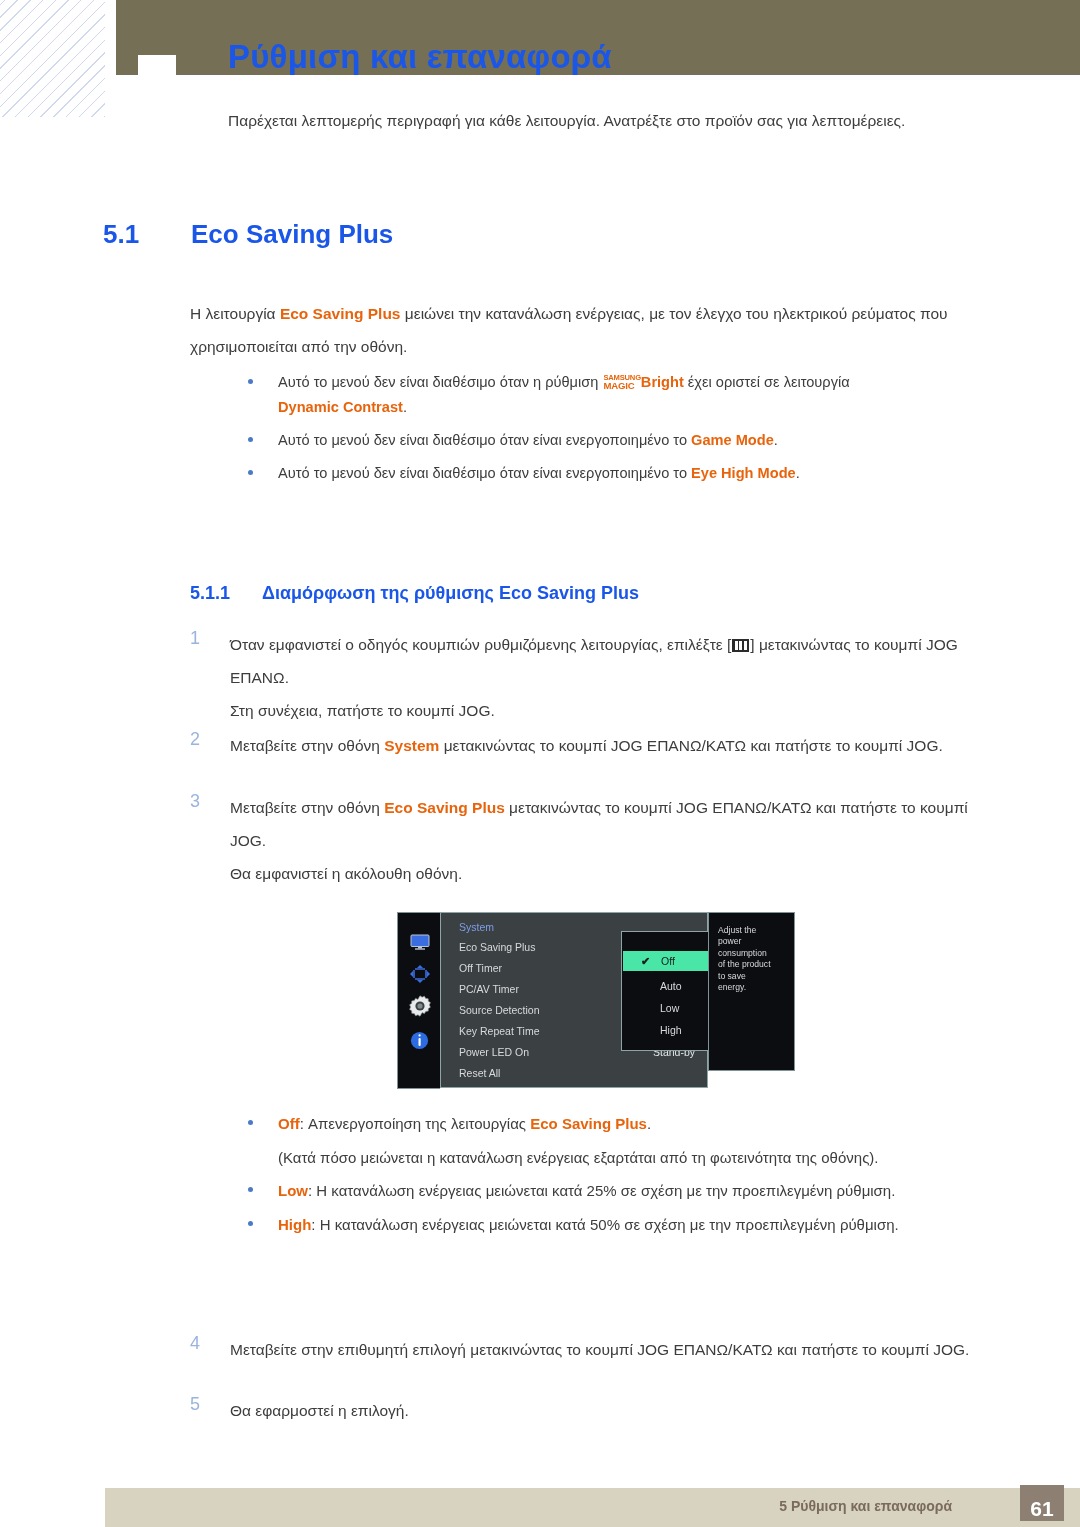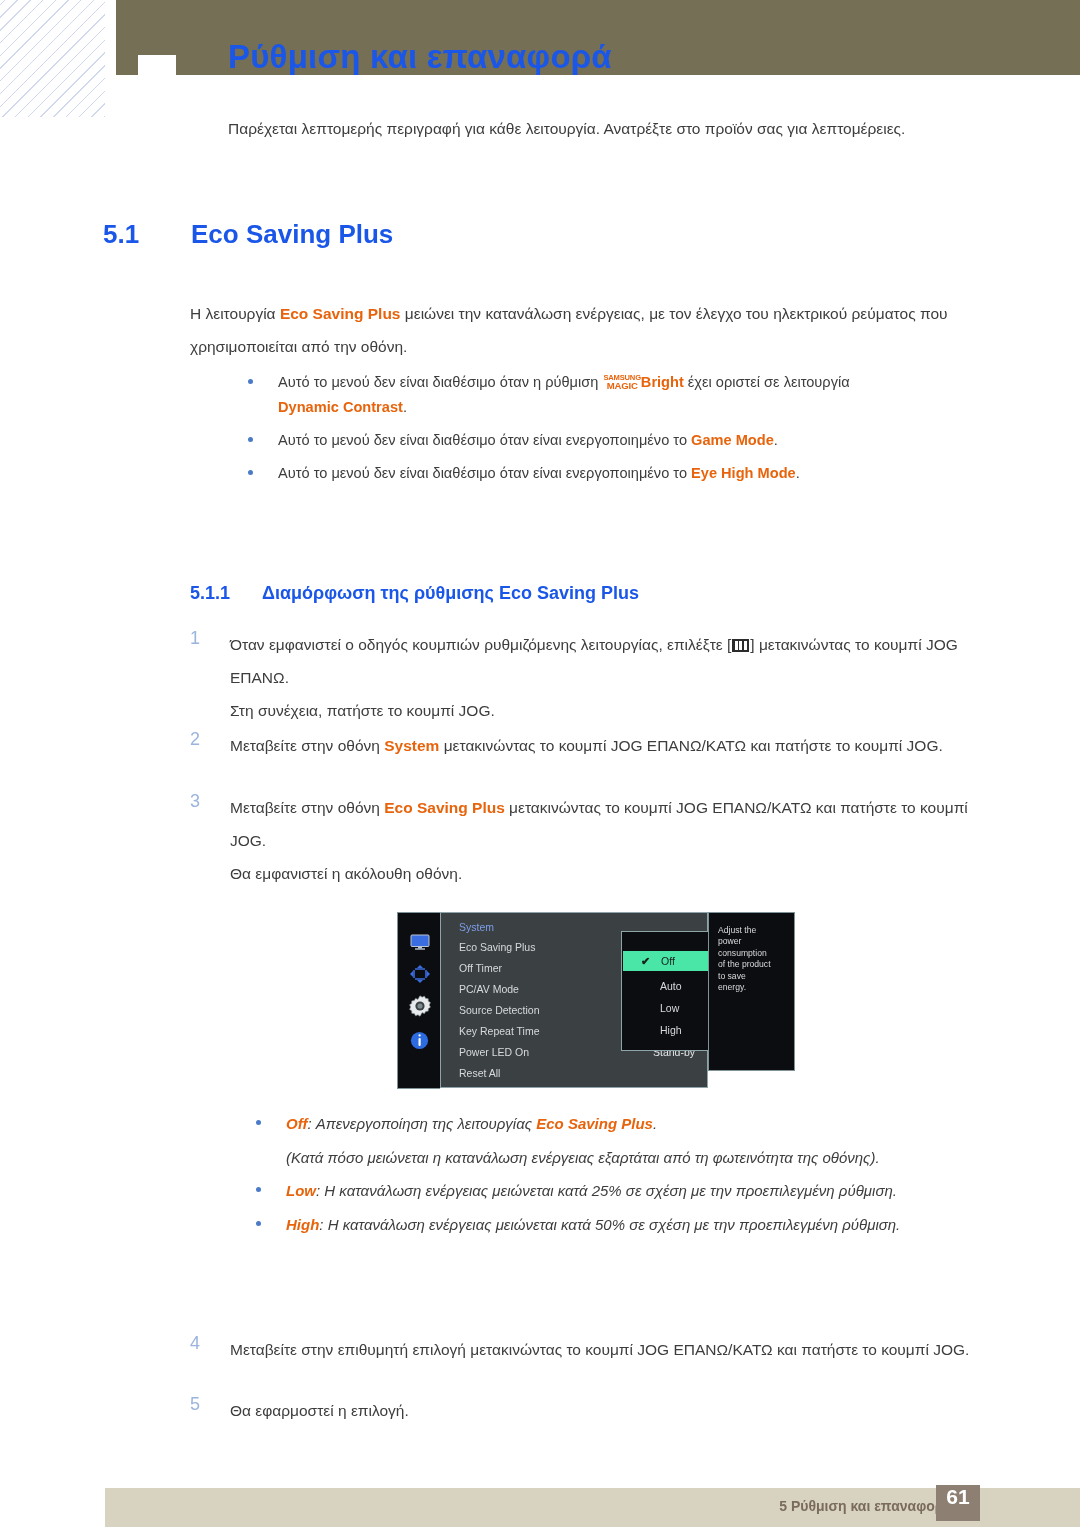--- a/index.html
+++ b/index.html
@@ -42,21 +42,21 @@
   
   #page-title {
     position: absolute; left: 228px; top: 38px;
     font-size: 33px; font-weight: bold; color: #1a56e8;
     letter-spacing: .2px;
     white-space: nowrap;
   }
 
   
   #intro {
-    position: absolute; left: 228px; top: 112px; width: 760px;
+    position: absolute; left: 228px; top: 104px; width: 760px;
     font-size: 15.5px; line-height: 33px; color: #3d3d3d;
   }
 
   
   #sec-num {
     position: absolute; left: 103px; top: 219px;
     font-size: 26px; font-weight: bold; color: #1a56e8;
   }
   #sec-title {
     position: absolute; left: 191px; top: 219px;
@@ -84,21 +84,21 @@
     position: absolute; left: 16px; top: 9px;
     width: 5px; height: 5px; border-radius: 50%;
     background: #4a7ac8;
   }
 
   
   .smagic {
     display: inline-block;
     vertical-align: -2px;
     line-height: 8px;
-    text-align: center;
+    text-align: left;
     margin: 0 0px 0 1px;
   }
   .smagic .l1 { display:block; font-size: 7.6px; font-weight: bold; color:#e8640c; letter-spacing:-0.2px; }
   .smagic .l2 { display:block; font-size: 9.6px; font-weight: bold; color:#e8640c; letter-spacing:-0.2px; }
 
   
   #sub-num {
     position: absolute; left: 190px; top: 583px;
     font-size: 18px; font-weight: bold; color: #1a56e8;
   }
@@ -210,21 +210,21 @@
   #osd-help {
     position: absolute; left: 311px; top: 0; width: 87px; height: 159px;
     background: #0c0d10;
     border: 1px solid #7f9398;
     padding: 12px 23px 0 9px;
     font-size: 8.6px; line-height: 11.4px; color: #d8dadc;
   }
 
   
   #options {
-    position: absolute; left: 240px; top: 1108px; width: 790px; font-style: italic;
+    position: absolute; left: 232px; top: 1108px; width: 790px;
   }
   .opt-row {
     position: relative;
     padding-left: 46px;
     font-size: 15px; line-height: 31px;
     color: #3d3d3d;
     margin-bottom: 3px;
   }
   .opt-row .bul {
     position: absolute; left: 16px; top: 12px;
@@ -241,24 +241,24 @@
     position: absolute; left: 105px; top: 1488px;
     width: 975px; height: 39px;
     background: #d8d2c0;
   }
   #footer-text {
     position: absolute; right: 128px; top: 1498px;
     font-size: 14px; font-weight: bold; color: #7a6b5d;
     white-space: nowrap;
   }
   #footer-pagebox {
-    position: absolute; left: 936px; top: 1485px;
+    position: absolute; left: 1020px; top: 1485px;
     width: 44px; height: 36px;
     background: #8d8073;
-    display: flex; align-items: flex-start; justify-content: center;
+    display: flex; align-items: flex-end; justify-content: center;
   }
   #footer-pagenum {
     font-size: 21px; font-weight: bold; color: #ffffff;
   }
 
   .orange { color: #e8640c; font-weight: bold; }
 </style>
 </head>
 <body>
 
@@ -357,21 +357,21 @@
         <rect x="8.5" y="3.3" width="2.2" height="2.2" rx="1" fill="#ffffff"></rect>
         <rect x="8.5" y="6.9" width="2.2" height="8" rx="1" fill="#ffffff"></rect>
       </svg>
     </div>
   </div>
 
   <div id="osd-main">
     <div class="osd-label hdr" style="top:8px;">System</div>
     <div class="osd-label" style="top:28px;">Eco Saving Plus</div>
     <div class="osd-label" style="top:49px;">Off Timer</div>
-    <div class="osd-label" style="top:70px;">PC/AV Mode</div>
+    <div class="osd-label" style="top:70px;">PC/AV Timer</div>
     <div class="osd-label" style="top:91px;">Source Detection</div>
     <div class="osd-label" style="top:112px;">Key Repeat Time</div>
     <div class="osd-label" style="top:133px;">Power LED On</div>
     <div class="osd-label" style="top:154px;">Reset All</div>
 
     <div id="osd-value" style="top:133px;">Stand-by</div>
 
     <div id="osd-submenu">
       <div class="sub-opt sel" style="top:19px;">
         <span class="chk">✔</span>

